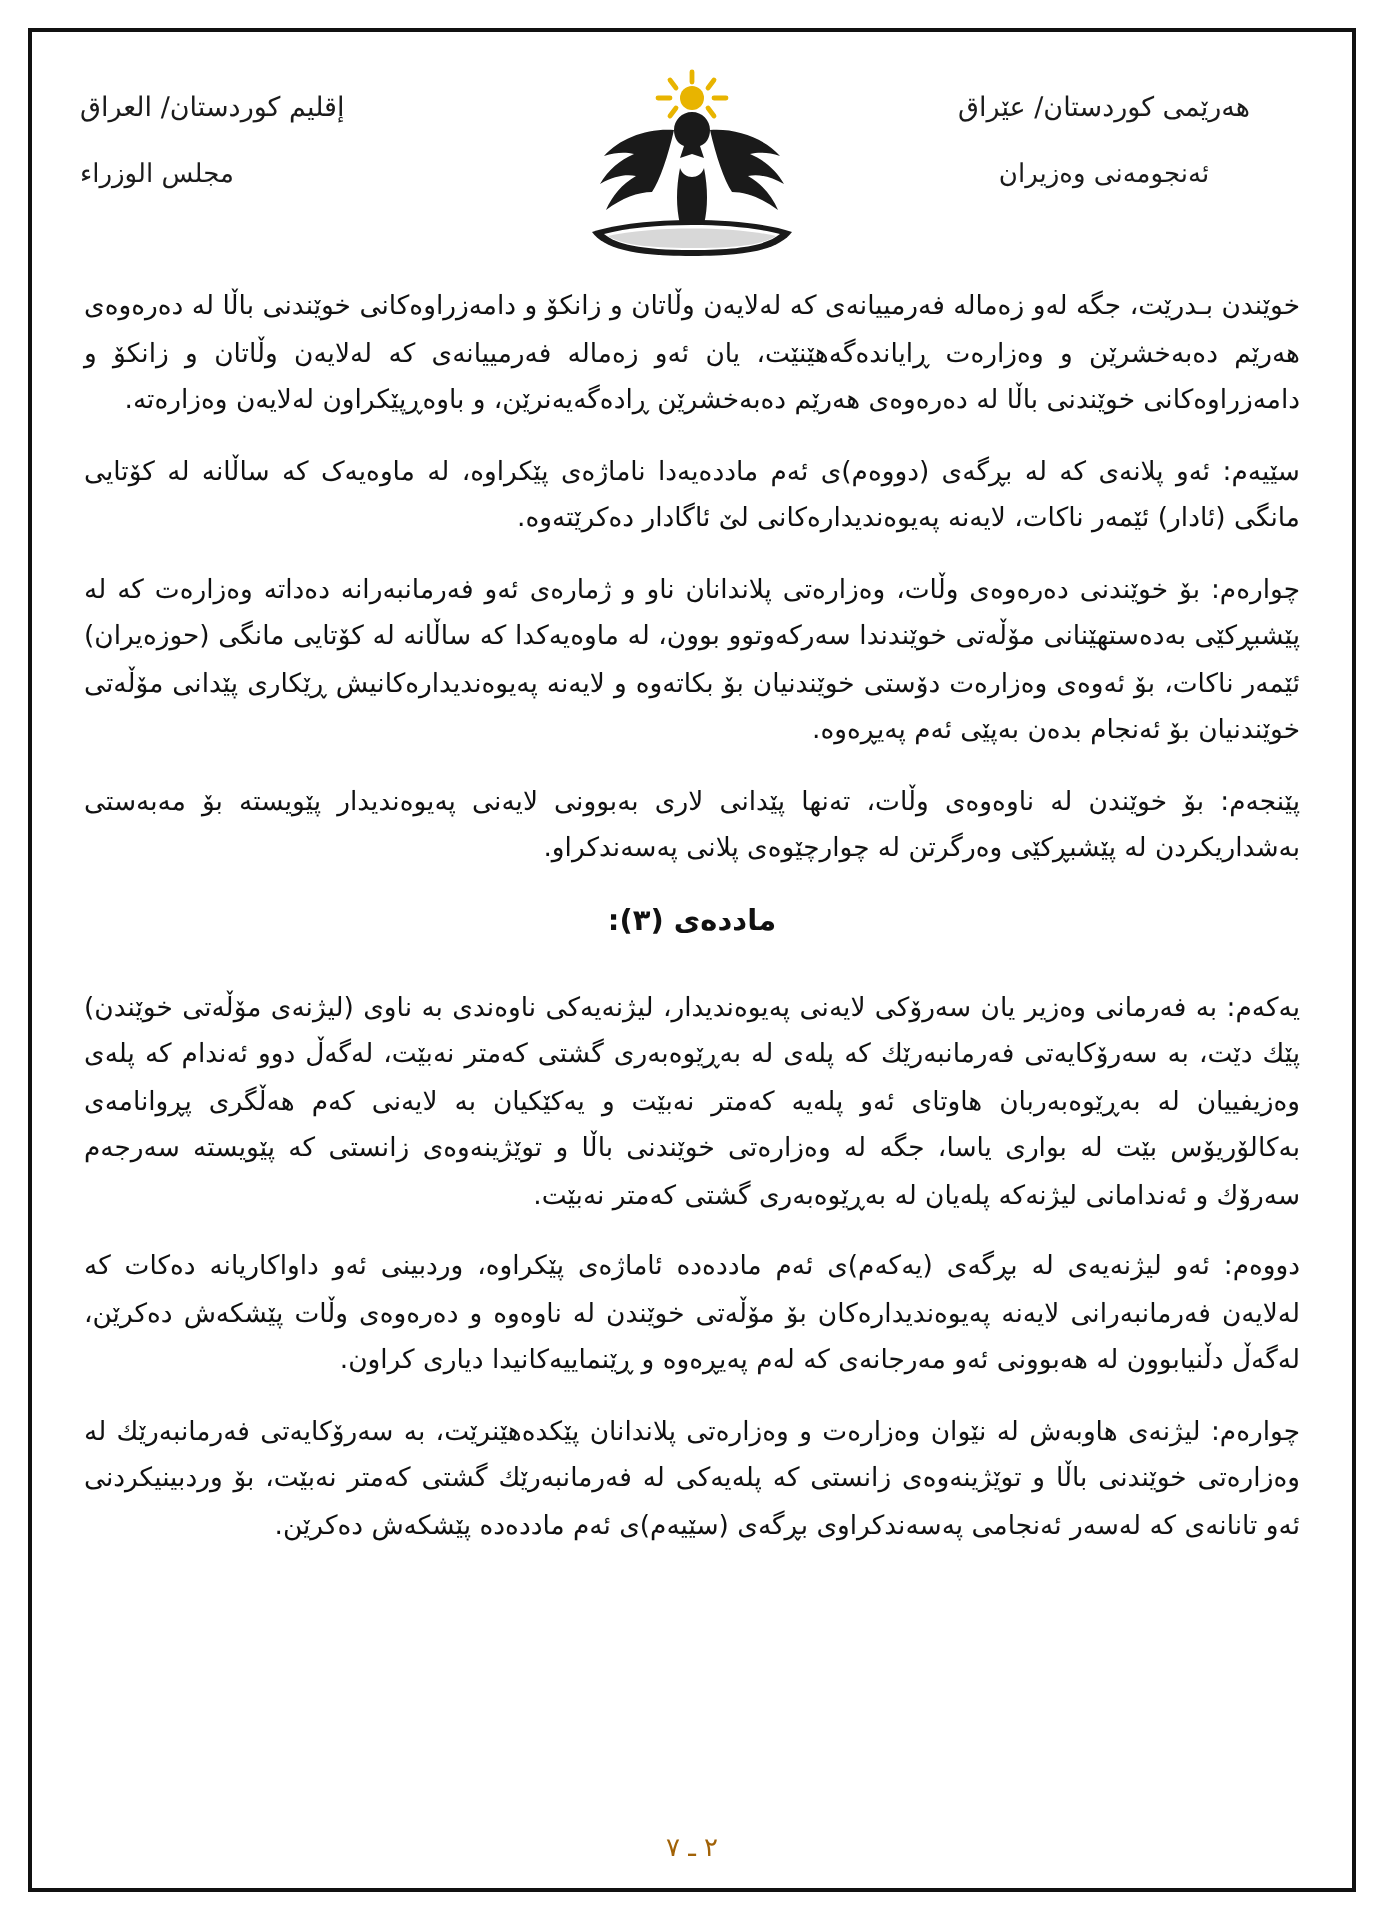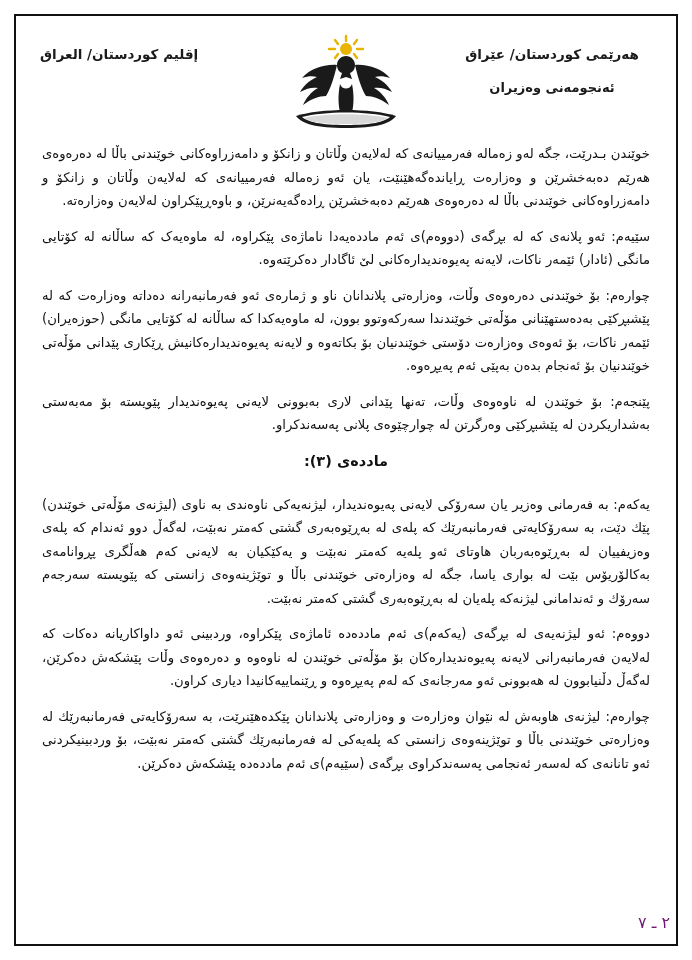--- a/index.html
+++ b/index.html
@@ -56,21 +56,21 @@
     padding-top: 14px;
     display: flex;
     flex-direction: column;
     gap: 18px;
   }
   .lh-side.right { text-align: center; }
   .lh-side.left { text-align: left; direction: rtl; }
   .lh-line {
     font-size: 13.5px;
     color: #1b1b1b;
-    font-weight: 700;
+    font-weight: 400;
     letter-spacing: 0;
     line-height: 1.2;
   }
   .lh-line.sub { font-size: 13px; }
 
   .emblem {
     width: 132px;
     height: 104px;
     position: relative;
     flex: 0 0 auto;
@@ -96,23 +96,23 @@
   p.para.first { margin-top: 2px; }
   .section-title {
     margin: 16px 0 24px 0;
     font-size: 14.5px;
     font-weight: 700;
     text-align: center;
     color: #111;
     letter-spacing: 0;
   }
   .footer {
-    text-align: right;
-    font-size: 16px;
-    color: #701a75;
+    text-align: center;
+    font-size: 13px;
+    color: #a16207;
     padding-bottom: 6px;
     letter-spacing: 2px;
   }
 </style>
 </head>
 <body>
 
 <div class="page">
   <div class="border-frame"></div>
   <div class="inner">
@@ -153,20 +153,21 @@
           <g>
             <path d="M16 84 C40 76 92 76 116 84 C110 92 96 96 66 96 C36 96 22 92 16 84 Z" fill="#1a1a1a"></path>
             <path d="M22 85 C44 79 88 79 110 85 C104 90 92 93 66 93 C40 93 28 90 22 85 Z" fill="#ffffff"></path>
             <path d="M24 86 C46 81 86 81 108 86 C102 90 90 92 66 92 C42 92 30 90 24 86 Z" fill="#d8d8d8"></path>
           </g>
         </svg>
       </div>
 
       <div class="lh-side left">
         <div class="lh-line">إقليم كوردستان/ العراق</div>
+        <div class="lh-line sub">مجلس الوزراء</div>
       </div>
 
     </div>
 
     <div class="content">
 
       <p class="para first">خوێندن بـدرێت، جگه لەو زەمالە فەرمییانەی كە لەلایەن وڵاتان و زانكۆ و دامەزراوەكانی خوێندنی باڵا لە دەرەوەی هەرێم دەبەخشرێن و وەزارەت ڕایاندەگەهێنێت، یان ئەو زەمالە فەرمییانەی كە لەلایەن وڵاتان و زانكۆ و دامەزراوەكانی خوێندنی باڵا لە دەرەوەی هەرێم دەبەخشرێن ڕادەگەیەنرێن، و باوەڕپێكراون لەلایەن وەزارەتە.</p>
       <p class="para">سێیەم: ئەو پلانەی كە لە بڕگەی (دووەم)ی ئەم ماددەیەدا ناماژەی پێكراوە، لە ماوەیەک كە ساڵانە لە كۆتایی مانگی (ئادار) ئێمەر ناكات، لایەنە پەیوەندیدارەكانی لێ ئاگادار دەكرێتەوە.</p>
       <p class="para">چوارەم: بۆ خوێندنی دەرەوەی وڵات، وەزارەتی پلاندانان ناو و ژمارەی ئەو فەرمانبەرانە دەداتە وەزارەت كە لە پێشبڕكێی بەدەستهێنانی مۆڵەتی خوێندندا سەركەوتوو بوون، لە ماوەیەكدا كە ساڵانە لە كۆتایی مانگی (حوزەیران) ئێمەر ناكات، بۆ ئەوەی وەزارەت دۆستی خوێندنیان بۆ بكاتەوە و لایەنە پەیوەندیدارەكانیش ڕێكاری پێدانی مۆڵەتی خوێندنیان بۆ ئەنجام بدەن بەپێی ئەم پەیڕەوە.</p>
       <p class="para">پێنجەم: بۆ خوێندن لە ناوەوەی وڵات، تەنها پێدانی لاری بەبوونی لایەنی پەیوەندیدار پێویستە بۆ مەبەستی بەشداریكردن لە پێشبڕكێی وەرگرتن لە چوارچێوەی پلانی پەسەندكراو.</p>

